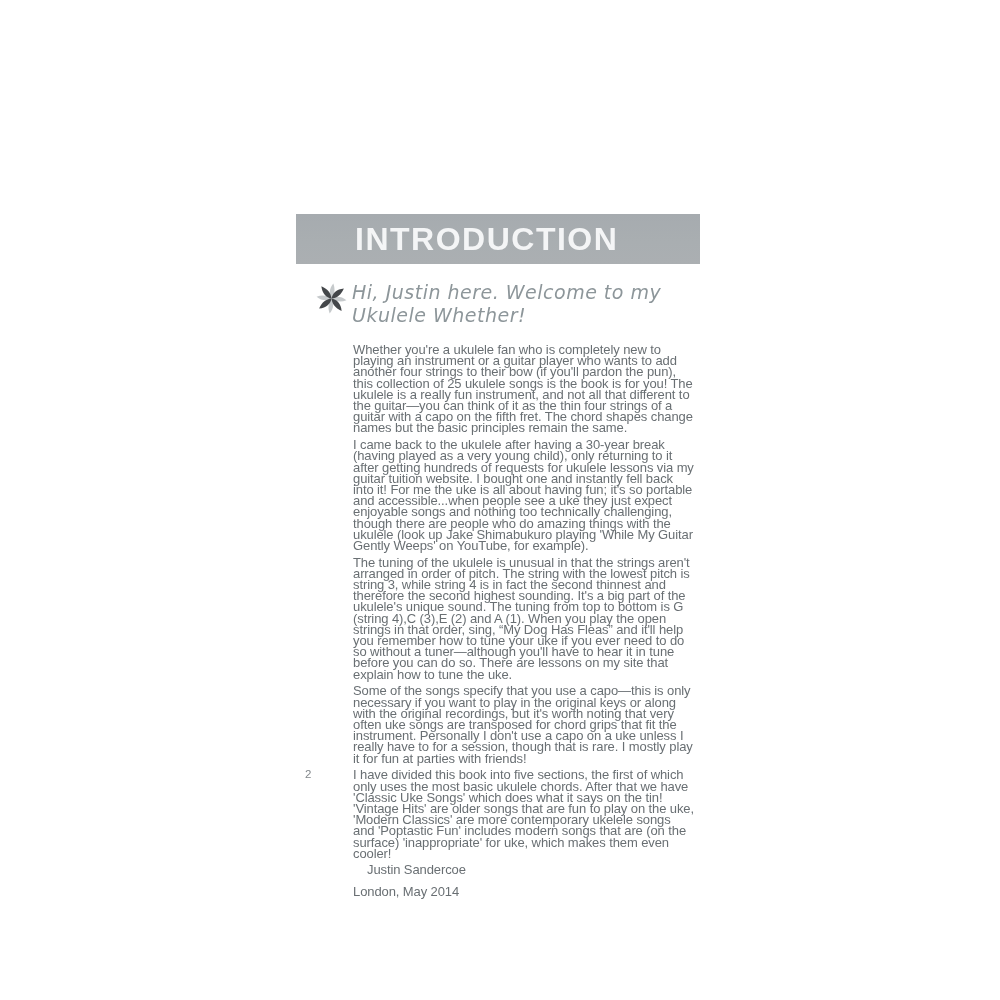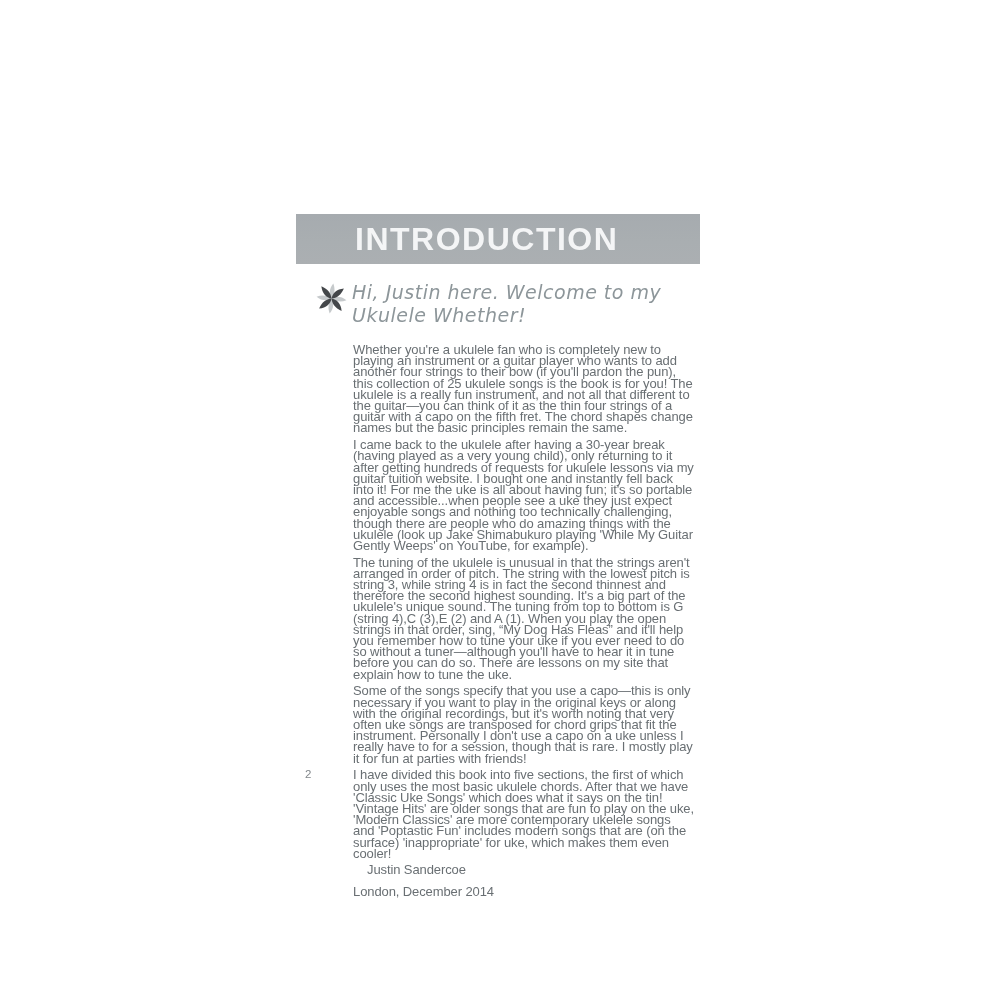--- a/index.html
+++ b/index.html
@@ -110,18 +110,18 @@
     <div>Ukulele Whether!</div>
   </div>
 
   <div class="body-col">
     <p>Whether you're a ukulele fan who is completely new to playing an instrument or a guitar player who wants to add another four strings to their bow (if you'll pardon the pun), this collection of 25 ukulele songs is the book is for you! The ukulele is a really fun instrument, and not all that different to the guitar—you can think of it as the thin four strings of a guitar with a capo on the fifth fret. The chord shapes change names but the basic principles remain the same.</p>
     <p>I came back to the ukulele after having a 30-year break (having played as a very young child), only returning to it after getting hundreds of requests for ukulele lessons via my guitar tuition website. I bought one and instantly fell back into it! For me the uke is all about having fun; it's so portable and accessible...when people see a uke they just expect enjoyable songs and nothing too technically challenging, though there are people who do amazing things with the ukulele (look up Jake Shimabukuro playing 'While My Guitar Gently Weeps' on YouTube, for example).</p>
     <p>The tuning of the ukulele is unusual in that the strings aren't arranged in order of pitch. The string with the lowest pitch is string 3, while string 4 is in fact the second thinnest and therefore the second highest sounding. It's a big part of the ukulele's unique sound. The tuning from top to bottom is G (string 4),C (3),E (2) and A (1). When you play the open strings in that order, sing, “My Dog Has Fleas” and it'll help you remember how to tune your uke if you ever need to do so without a tuner—although you'll have to hear it in tune before you can do so. There are lessons on my site that explain how to tune the uke.</p>
     <p>Some of the songs specify that you use a capo—this is only necessary if you want to play in the original keys or along with the original recordings, but it's worth noting that very often uke songs are transposed for chord grips that fit the instrument. Personally I don't use a capo on a uke unless I really have to for a session, though that is rare. I mostly play it for fun at parties with friends!</p>
     <p>I have divided this book into five sections, the first of which only uses the most basic ukulele chords. After that we have 'Classic Uke Songs' which does what it says on the tin! 'Vintage Hits' are older songs that are fun to play on the uke, 'Modern Classics' are more contemporary ukelele songs and 'Poptastic Fun' includes modern songs that are (on the surface) 'inappropriate' for uke, which makes them even cooler!</p>
     <p class="sig">Justin Sandercoe</p>
-    <p class="dateline">London, December 2014</p>
+    <p class="dateline">London, May 2014</p>
   </div>
 
   <div class="page-number">2</div>
 
 </div>
 
 </body></html>

